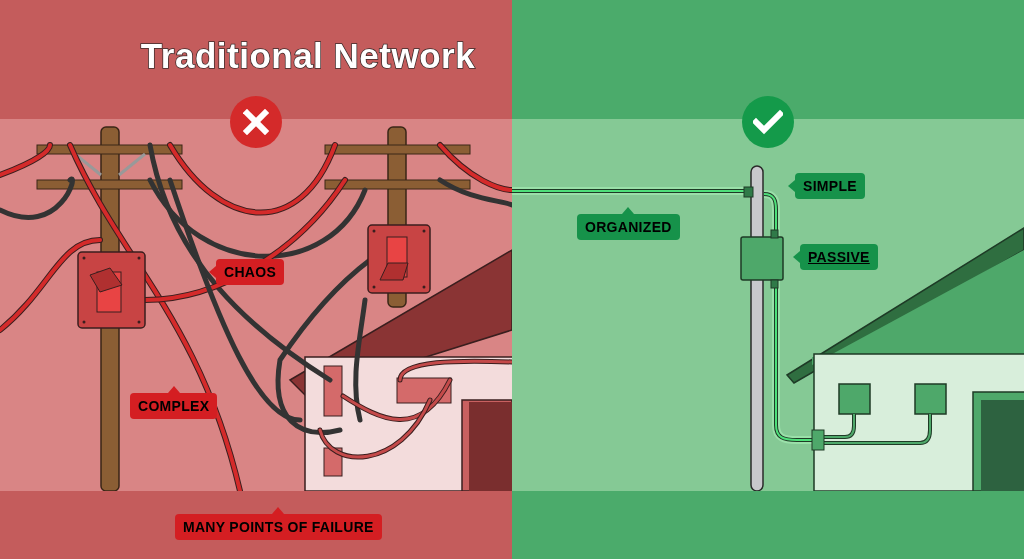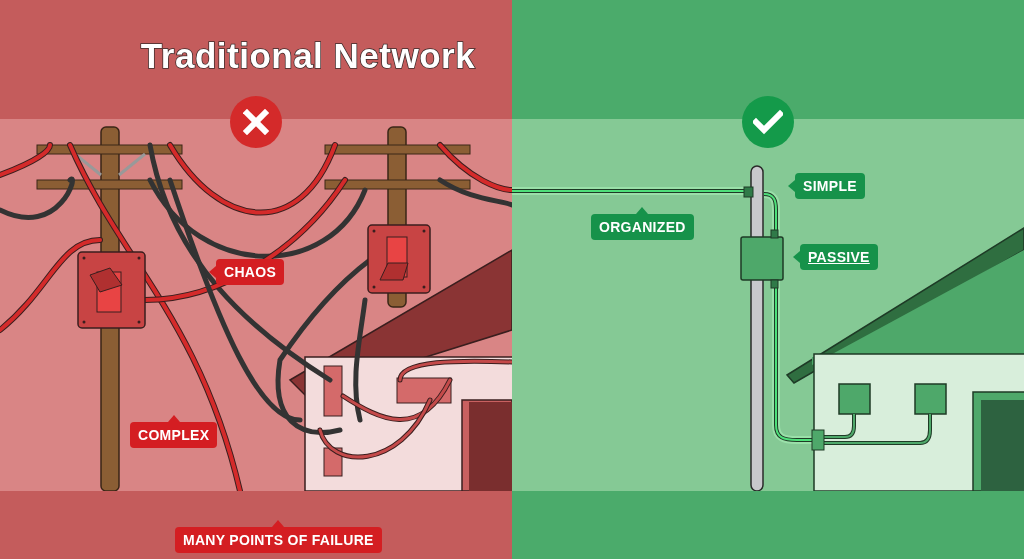--- a/index.html
+++ b/index.html
@@ -10,21 +10,21 @@
   .title{position:absolute;top:36px;left:0;width:616px;text-align:center;font-size:35px;font-weight:bold;color:#fff;
     -webkit-text-stroke:1.5px #3a2a2a;paint-order:stroke fill;letter-spacing:0.5px;}
   #right .title{-webkit-text-stroke:1.5px #1e3a26;}
   .midband{position:absolute;top:119px;left:0;width:512px;height:372px;}
   #left .midband{background:#d98585;}
   #right .midband{background:#85c995;}
   svg.scene{position:absolute;left:0;top:0;}
   .badge{position:absolute;top:96px;left:230px;width:52px;height:52px;border-radius:50%;display:flex;align-items:center;justify-content:center;}
   #left .badge{background:#d42a2a;}
   #right .badge{background:#149a4a;left:230px;}
-  .tag{position:absolute;color:#ffffff;font-weight:bold;font-size:14px;padding:5px 8px;border-radius:4px;white-space:nowrap;letter-spacing:0.3px;}
+  .tag{position:absolute;color:#000000;font-weight:bold;font-size:14px;padding:5px 8px;border-radius:4px;white-space:nowrap;letter-spacing:0.3px;}
   .tag.red{background:#d41e22;}
   .tag.green{background:#16924a;}
   .tag .ptr{position:absolute;width:0;height:0;}
   .ptr-left{left:-7px;top:50%;margin-top:-6px;border-top:6px solid transparent;border-bottom:6px solid transparent;}
   .red .ptr-left{border-right:7px solid #d41e22;}
   .green .ptr-left{border-right:7px solid #16924a;}
   .ptr-up{top:-7px;left:50%;margin-left:-6px;border-left:6px solid transparent;border-right:6px solid transparent;}
   .red .ptr-up{border-bottom:7px solid #d41e22;}
   .green .ptr-up{border-bottom:7px solid #16924a;}
 </style>
@@ -110,25 +110,25 @@
   <div class="badge">
     <svg width="26" height="26">
       <line x1="4" y1="4" x2="22" y2="22" stroke="#fff" stroke-width="6" stroke-linecap="square"></line>
       <line x1="22" y1="4" x2="4" y2="22" stroke="#fff" stroke-width="6" stroke-linecap="square"></line>
     </svg>
   </div>
   <div class="tag red" style="left:216px;top:219px;margin-top:40px;">
     <span class="ptr ptr-left"></span>
     <span>CHAOS</span>
   </div>
-  <div class="tag red" style="left:130px;top:393px;margin-top:29px;">
+  <div class="tag red" style="left:130px;top:393px;">
     <span class="ptr ptr-up"></span>
     <span>COMPLEX</span>
   </div>
-  <div class="tag red" style="left:175px;top:527px;">
+  <div class="tag red" style="left:175px;top:514px;">
     <span class="ptr ptr-up"></span>
     <span>MANY POINTS OF FAILURE</span>
   </div>
 </div>
 
 <div class="panel" id="right">
   <div class="midband"></div>
   <svg class="scene" width="512" height="559">
     <g>
       <polygon points="275,375 512,228 512,250 282,383" fill="#2f6e40" stroke="#1e3a26" stroke-width="1.5"></polygon>
@@ -166,21 +166,21 @@
   </svg>
   <div class="badge">
     <svg width="30" height="26">
       <polyline points="3,13 11,21 27,5" fill="none" stroke="#fff" stroke-width="6" stroke-linecap="square"></polyline>
     </svg>
   </div>
   <div class="tag green" style="left:283px;top:173px;">
     <span class="ptr ptr-left"></span>
     <span>SIMPLE</span>
   </div>
-  <div class="tag green" style="left:79px;top:214px;">
+  <div class="tag green" style="left:65px;top:214px;">
     <span class="ptr ptr-up"></span>
     <span>ORGANIZED</span>
   </div>
   <div class="tag green" style="left:288px;top:244px;text-decoration:underline;">
     <span class="ptr ptr-left"></span>
     <span>PASSIVE</span>
   </div>
 </div>
 
 </body></html>

